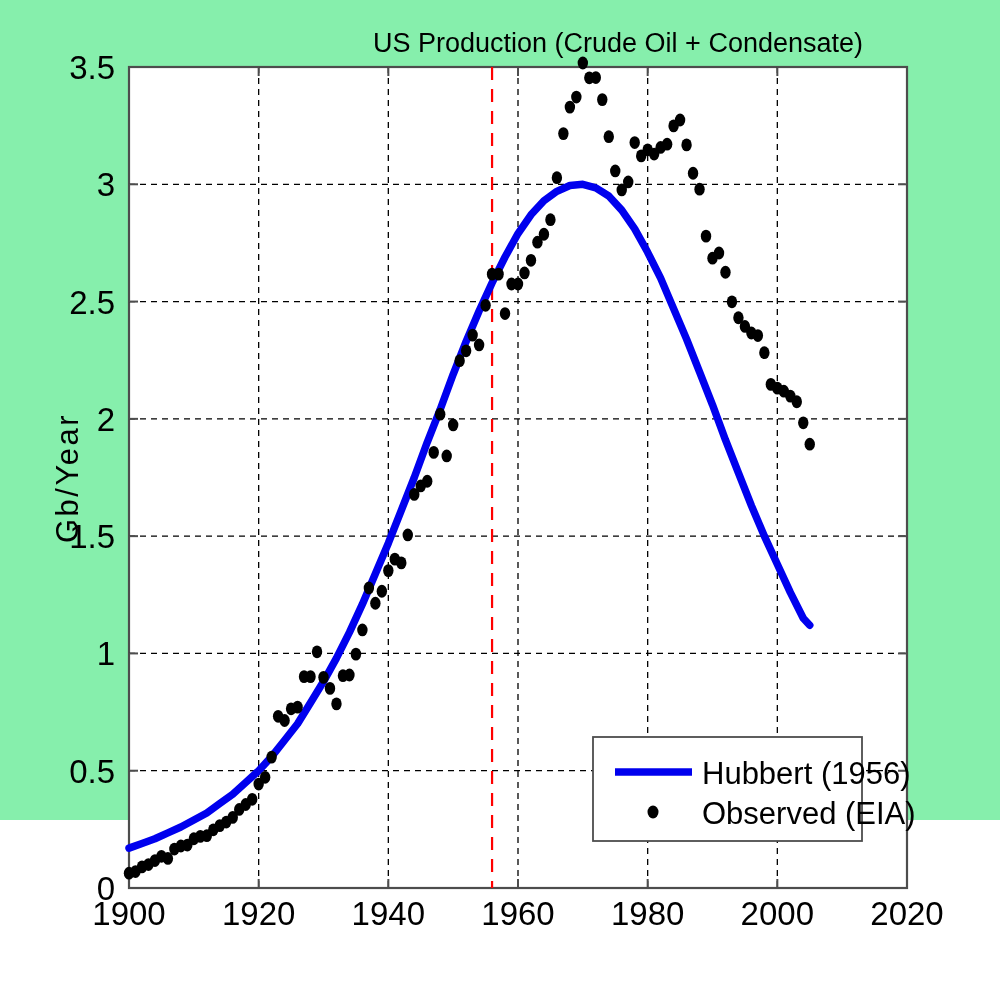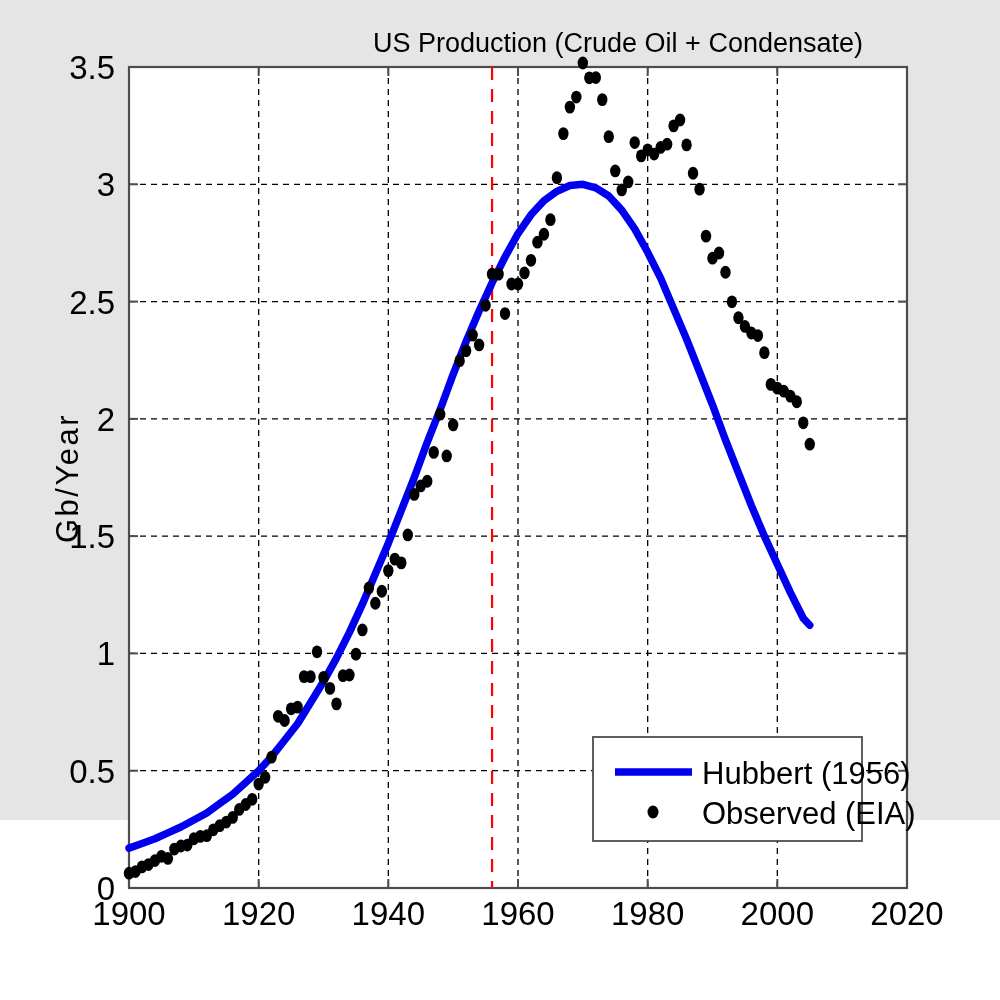--- a/index.html
+++ b/index.html
@@ -10,21 +10,21 @@
   body {
     width: 1000px;
     height: 1000px;
     font-family: "Liberation Sans", sans-serif;
     overflow: hidden;
   }
   #figure {
     position: relative;
     width: 1000px;
     height: 820px;
-    background: #e5e5e5;
+    background: #86efac;
   }
   #chart-svg {
     position: absolute;
     left: 0;
     top: 0;
   }
   .gridline {
     stroke: #000000;
     stroke-width: 1.3;
     stroke-dasharray: 6 5;

